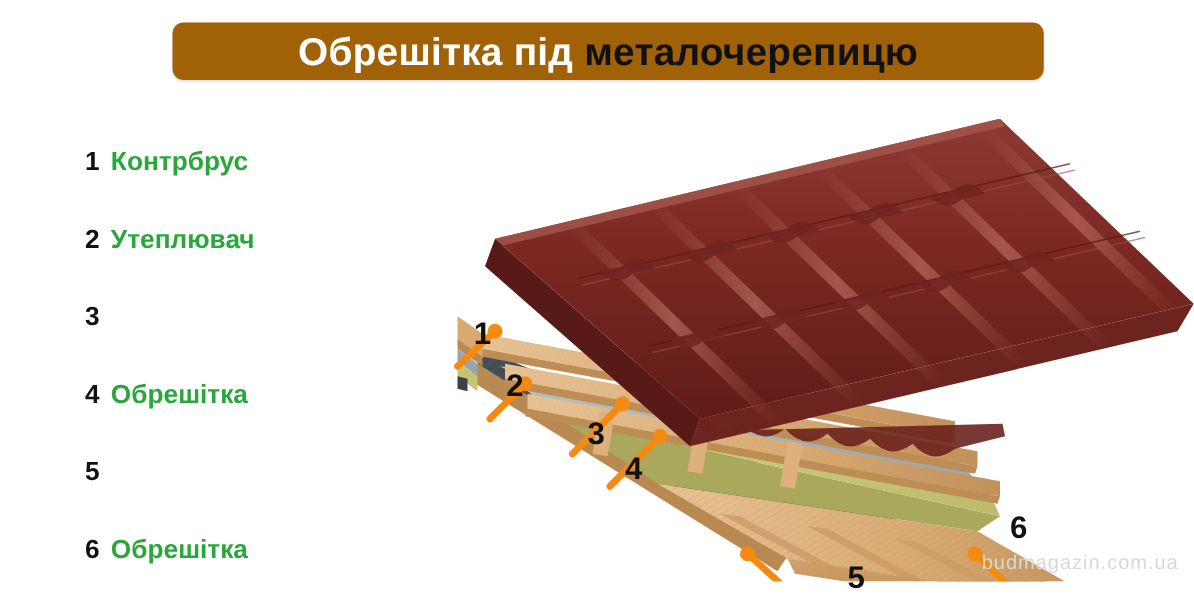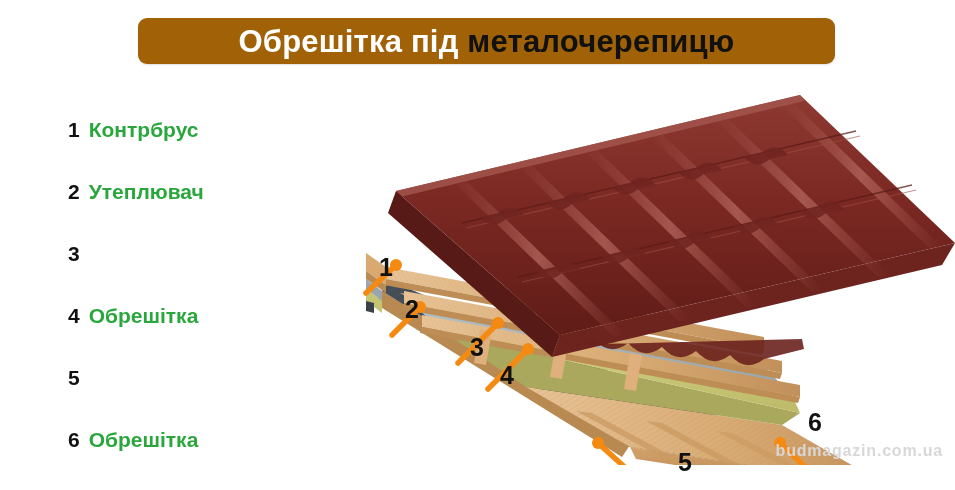--- a/index.html
+++ b/index.html
@@ -41,21 +41,21 @@
 
   
   .callout-num{
     position:absolute;font-size:25px;font-weight:bold;color:#111111;
     line-height:1;
   }
 
   
   .watermark{
     position:absolute;right:12px;bottom:30px;
-    font-size:16px;color:#d8d8d8;letter-spacing:.8px;font-weight:bold;
+    font-size:16px;color:#d8d8d8;letter-spacing:.8px;font-weight:normal;
   }
 </style>
 </head>
 <body>
 
 <div id="stage">
 
   <div class="banner">
     <div class="banner-text">
       <span class="t-white">Обрешітка під</span><span>&nbsp;</span><span class="t-black">металочерепицю</span>

